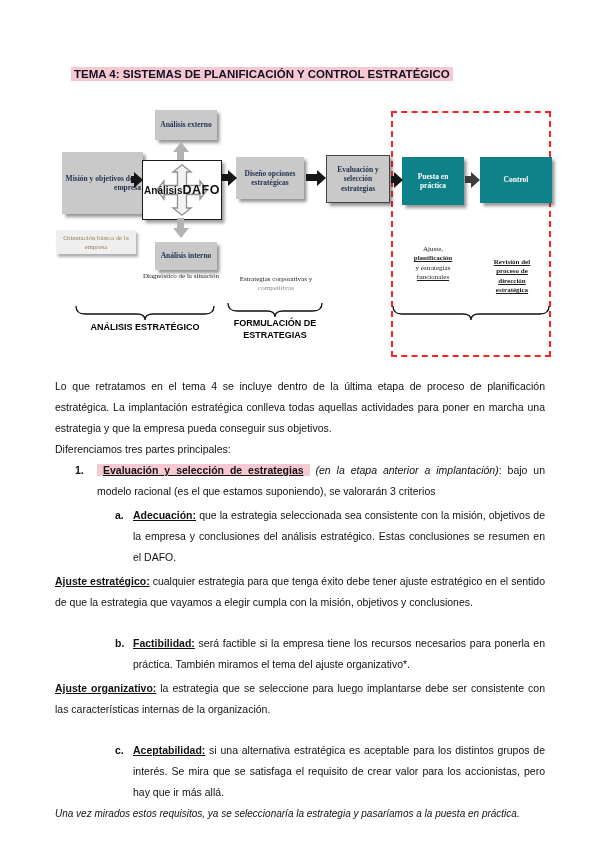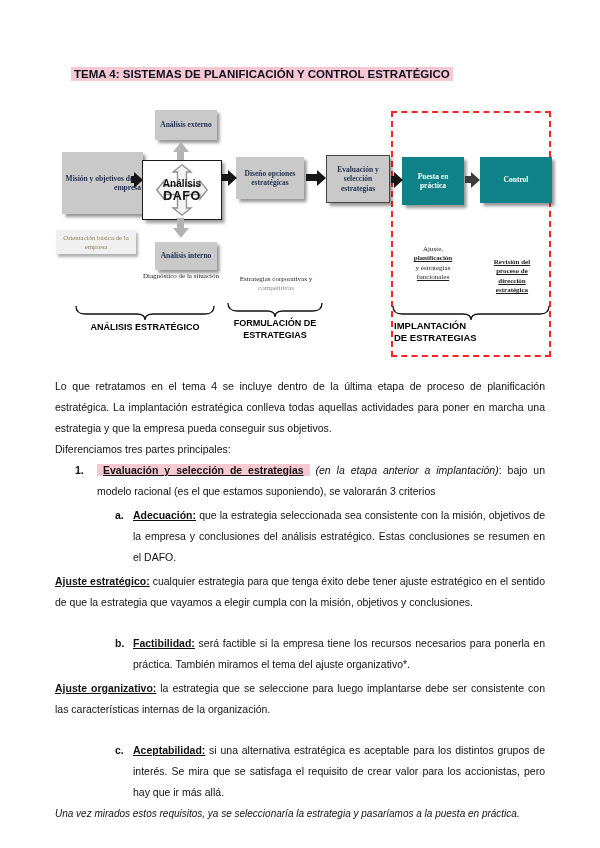--- a/index.html
+++ b/index.html
@@ -24,21 +24,21 @@
   #b-ext{left:155px;top:6px;width:62px;height:30px;}
   #b-mis{left:62px;top:48px;width:81px;height:62px;text-align:right;}
   #b-int{left:155px;top:138px;width:62px;height:28px;}
   #b-dis{left:236px;top:53px;width:68px;height:42px;}
   #b-eval{left:326px;top:51px;width:64px;height:48px;border:1px solid #444;}
   #b-pue{left:402px;top:53px;width:62px;height:48px;font-family:"Liberation Serif",serif;}
   #b-con{left:480px;top:53px;width:72px;height:46px;}
 
   .dafo{position:absolute;left:142px;top:56px;width:78px;height:58px;background:#fff;
         border:1.6px solid #1a1a1a;box-shadow:2.5px 3px 3px rgba(60,60,60,.5);
-        display:flex;flex-direction:column;align-items:center;justify-content:center;}
+        display:flex;flex-direction:row;align-items:center;justify-content:center;}
   .dafo svg{position:absolute;left:0;right:0;top:0;bottom:0;margin:auto;}
   .dafo .t1{position:relative;font-weight:bold;font-size:10px;font-family:"Liberation Sans",sans-serif;}
   .dafo .t2{position:relative;font-weight:bold;font-size:12.5px;letter-spacing:.5px;font-family:"Liberation Sans",sans-serif;}
 
   .harrow{position:absolute;height:7px;background:#161616;}
   .harrow::after{content:"";position:absolute;left:100%;top:50%;transform:translateY(-50%);
                  border:8px solid transparent;border-left:9px solid #161616;border-right:0;}
   .harrow.gray{background:#3c3c3c;}
   .harrow.gray::after{border-left-color:#3c3c3c;}
 
@@ -175,24 +175,20 @@
     </svg>
     <svg class="brace" style="left:392px;top:201px;" width="158" height="17">
       <path d="M1,1 Q1,9 10,9 L71,9 Q79,9 79,15 Q79,9 87,9 L148,9 Q157,9 157,1" fill="none" stroke="#111" stroke-width="1.3"></path>
     </svg>
 
     <div class="seclabel" id="sl-1">ANÁLISIS ESTRATÉGICO</div>
     <div class="seclabel" id="sl-2">
       <span>FORMULACIÓN DE</span><br>
       <span>ESTRATEGIAS</span>
     </div>
-    <div class="seclabel" id="sl-3">
-      <span>IMPLANTACIÓN</span><br>
-      <span>DE ESTRATEGIAS</span>
-    </div>
   </div>
 
   <div class="bodytext">
 
     <p class="mb-line">Lo que retratamos en el tema 4 se incluye dentro de la última etapa de proceso de planificación estratégica. La implantación estratégica conlleva todas aquellas actividades para poner en marcha una estrategia y que la empresa pueda conseguir sus objetivos.</p>
 
     <p class="mb-sm">Diferenciamos tres partes principales:</p>
 
     <div class="li l1">
       <span class="num">1.</span>

